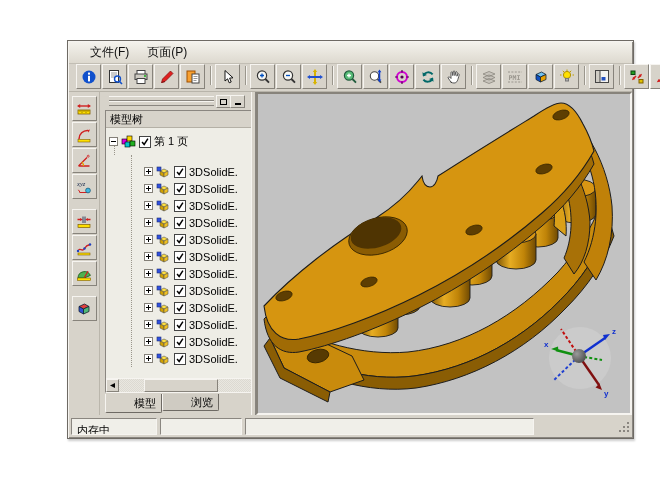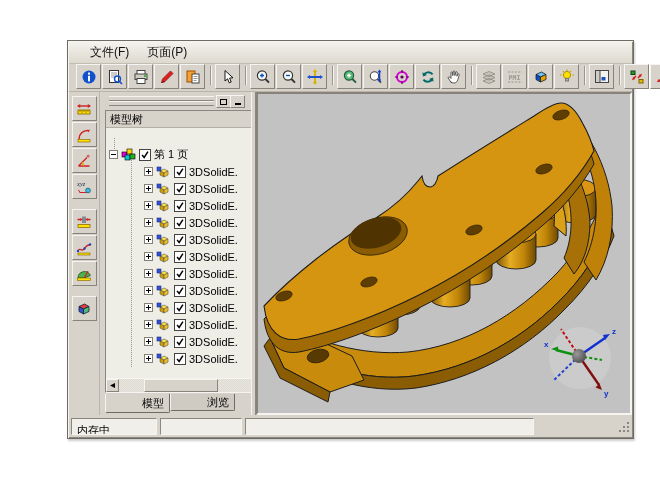--- a/index.html
+++ b/index.html
@@ -52,21 +52,21 @@
   .tree-label{white-space:nowrap;}
   .connector{position:absolute;width:1px;border-left:1px dotted #9a968c;}
   .hscroll{position:absolute;left:0;right:0;bottom:0;height:13px;background:#dcd9d1;border-top:1px solid #f6f4f0;display:flex;}
   .sarrow{width:13px;height:100%;box-sizing:border-box;background:#d7d3ca;border:1px solid;
     border-color:#f6f4f0 #87837b #87837b #f6f4f0;display:flex;align-items:center;justify-content:center;flex:none;}
   .sarrow svg{width:5px;height:5px;display:block;}
   .strack{flex:1;position:relative;background:repeating-conic-gradient(#e9e7e0 0% 25%, #dcd9d1 0% 50%) 0 0/2px 2px;}
   .sthumb{position:absolute;left:18%;width:52%;top:0;bottom:0;background:#d7d3ca;border:1px solid;
     border-color:#f6f4f0 #87837b #87837b #f6f4f0;box-sizing:border-box;}
   .tabs{position:absolute;left:5px;top:302px;height:21px;display:flex;font-size:11px;align-items:flex-start;}
-  .tab{display:flex;align-items:center;gap:18px;padding:0 5px;height:19px;background:#d7d3ca;box-sizing:border-box;
+  .tab{display:flex;align-items:center;gap:10px;padding:0 5px;height:19px;background:#d7d3ca;box-sizing:border-box;
     border:1px solid;border-color:#f6f4f0 #6e6a64 #6e6a64 #f6f4f0;border-top:none;border-radius:0 0 2px 2px;}
   .tab.inactive{height:17px;background:#cfcbc2;}
   .tab .cicon{width:13px;height:12px;}
   .splitter{position:absolute;left:182px;top:0;width:5px;height:100%;background:#d7d3ca;
     border-left:1px solid #f6f4f0;border-right:1px solid #8a8680;box-sizing:border-box;}
   
   .viewport{position:absolute;left:187px;top:0;right:0;bottom:0;box-sizing:border-box;
     border:2px solid;border-color:#87837b #f6f4f0 #f6f4f0 #87837b;background:#c2c2c2;}
   .viewport svg{display:block;width:100%;height:100%;}
   
@@ -378,21 +378,21 @@
             </span>
           <span class="pbtn pbtn-hide">
               <span class="pglyph-bar"></span>
             </span>
         </div>
         <div class="treebox">
           <div class="treecaption">模型树</div>
           <div class="treearea" id="treearea">
               <div class="connector" style="left: 8px; top: 10px; height: 17px;"></div>
               <div class="connector" style="left: 25px; top: 27px; height: 212px;"></div>
-              <div class="tree-row" style="top: 18px; left: 3px;">
+              <div class="tree-row" style="top: 5px; left: 3px;">
                 <span class="exp minus"></span>
                 <span class="cicon">
                   <svg viewBox="0 0 15 14">
                     <rect x="1" y="4" width="5" height="5" fill="#e000e0" stroke="#000" stroke-width="0.6"></rect>
                     <rect x="6" y="1" width="5" height="5" fill="#ffd800" stroke="#000" stroke-width="0.6"></rect>
                     <rect x="4" y="7" width="5" height="5" fill="#00c8d0" stroke="#000" stroke-width="0.6"></rect>
                     <rect x="9" y="6" width="5" height="5" fill="#20b020" stroke="#000" stroke-width="0.6"></rect>
                   </svg>
                 </span>
                 <span class="cbx">

